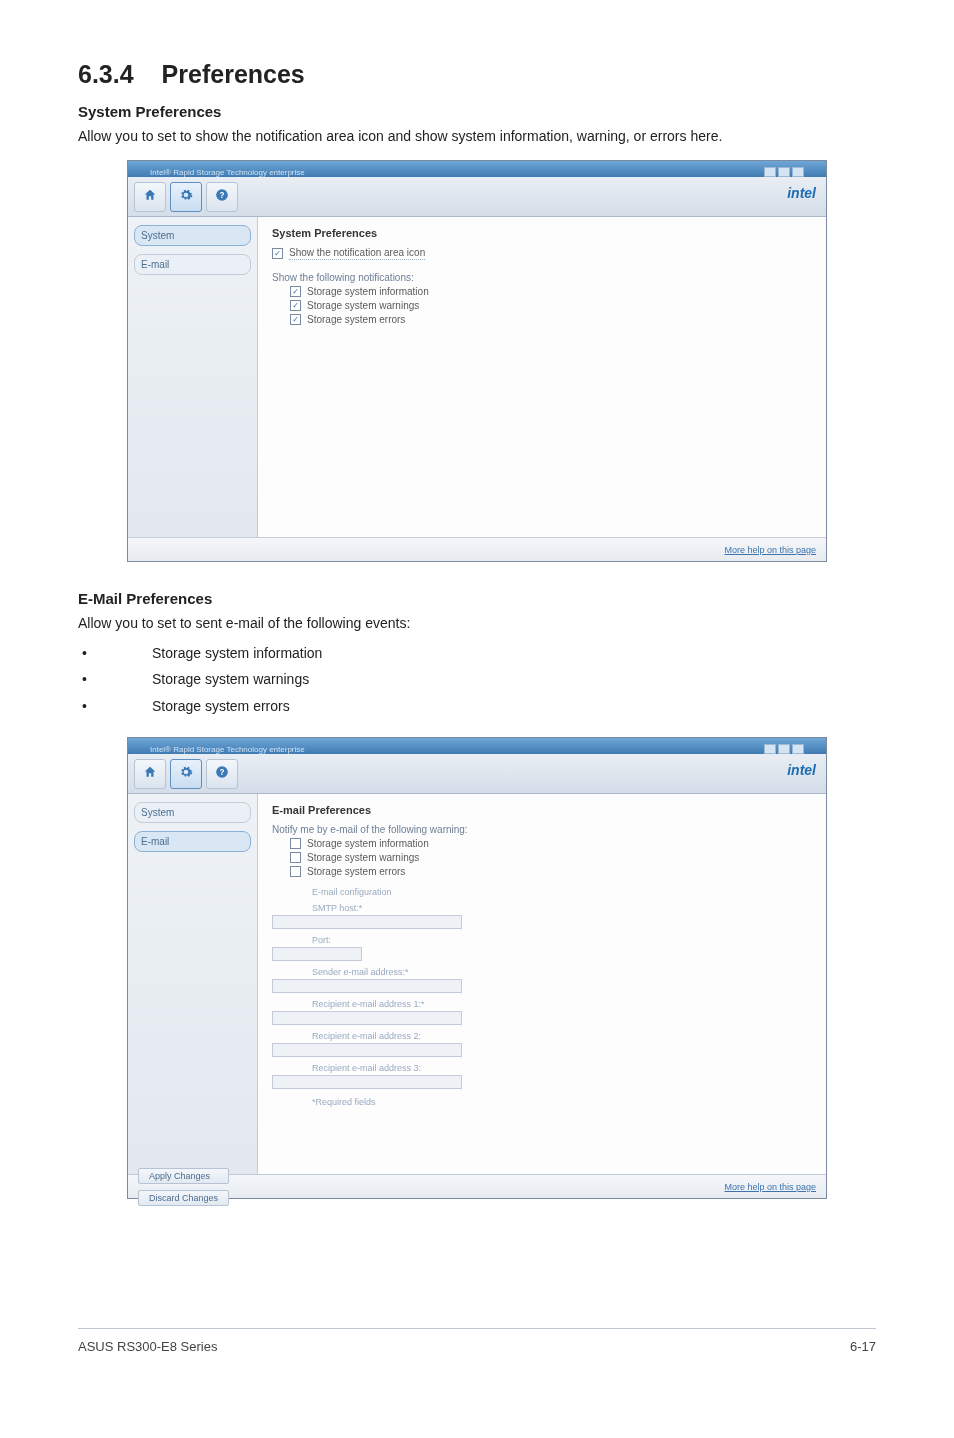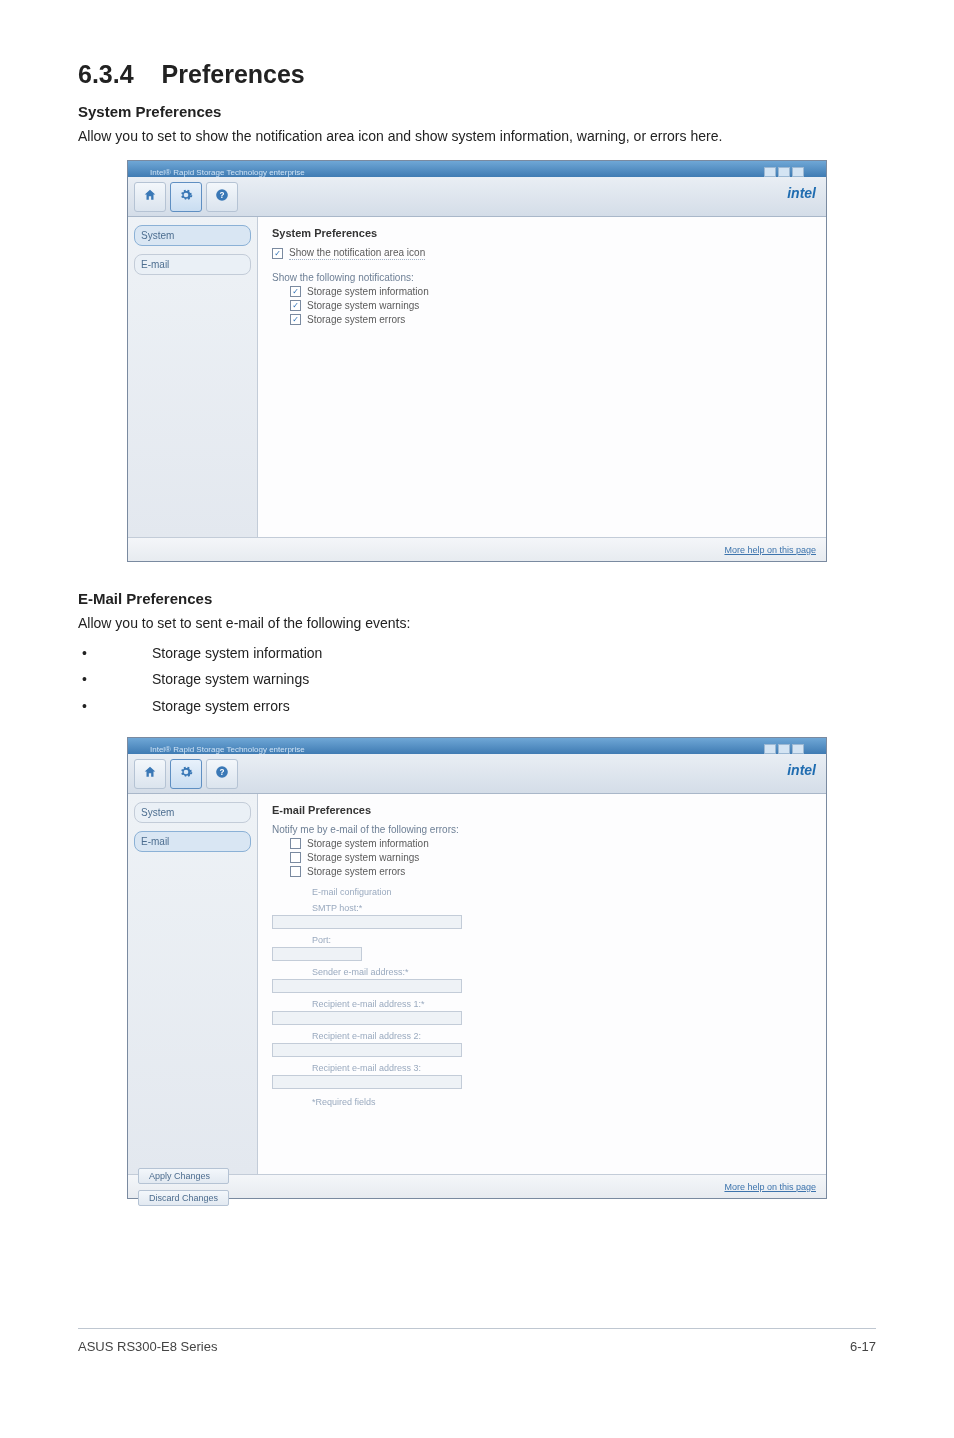--- a/index.html
+++ b/index.html
@@ -251,21 +251,21 @@
       <span class="brand">intel</span>
     </div>
     <div class="ss-body tall">
       <div class="ss-side">
         <div class="side-group"><span>System</span></div>
         <div class="side-group sel"><span>E-mail</span></div>
       </div>
       <div class="ss-main">
         <div class="panel-title">E-mail Preferences</div>
         <div class="chk-row" style="color:#6d7f95;">
-            <span>Notify me by e-mail of the following errors:</span>
+            <span>Notify me by e-mail of the following warning:</span>
           </div>
         <div class="sub-indent">
           <div class="chk-row">
               <span class="chk"></span>
               <span>Storage system information</span>
             </div>
           <div class="chk-row">
               <span class="chk"></span>
               <span>Storage system warnings</span>
             </div>

